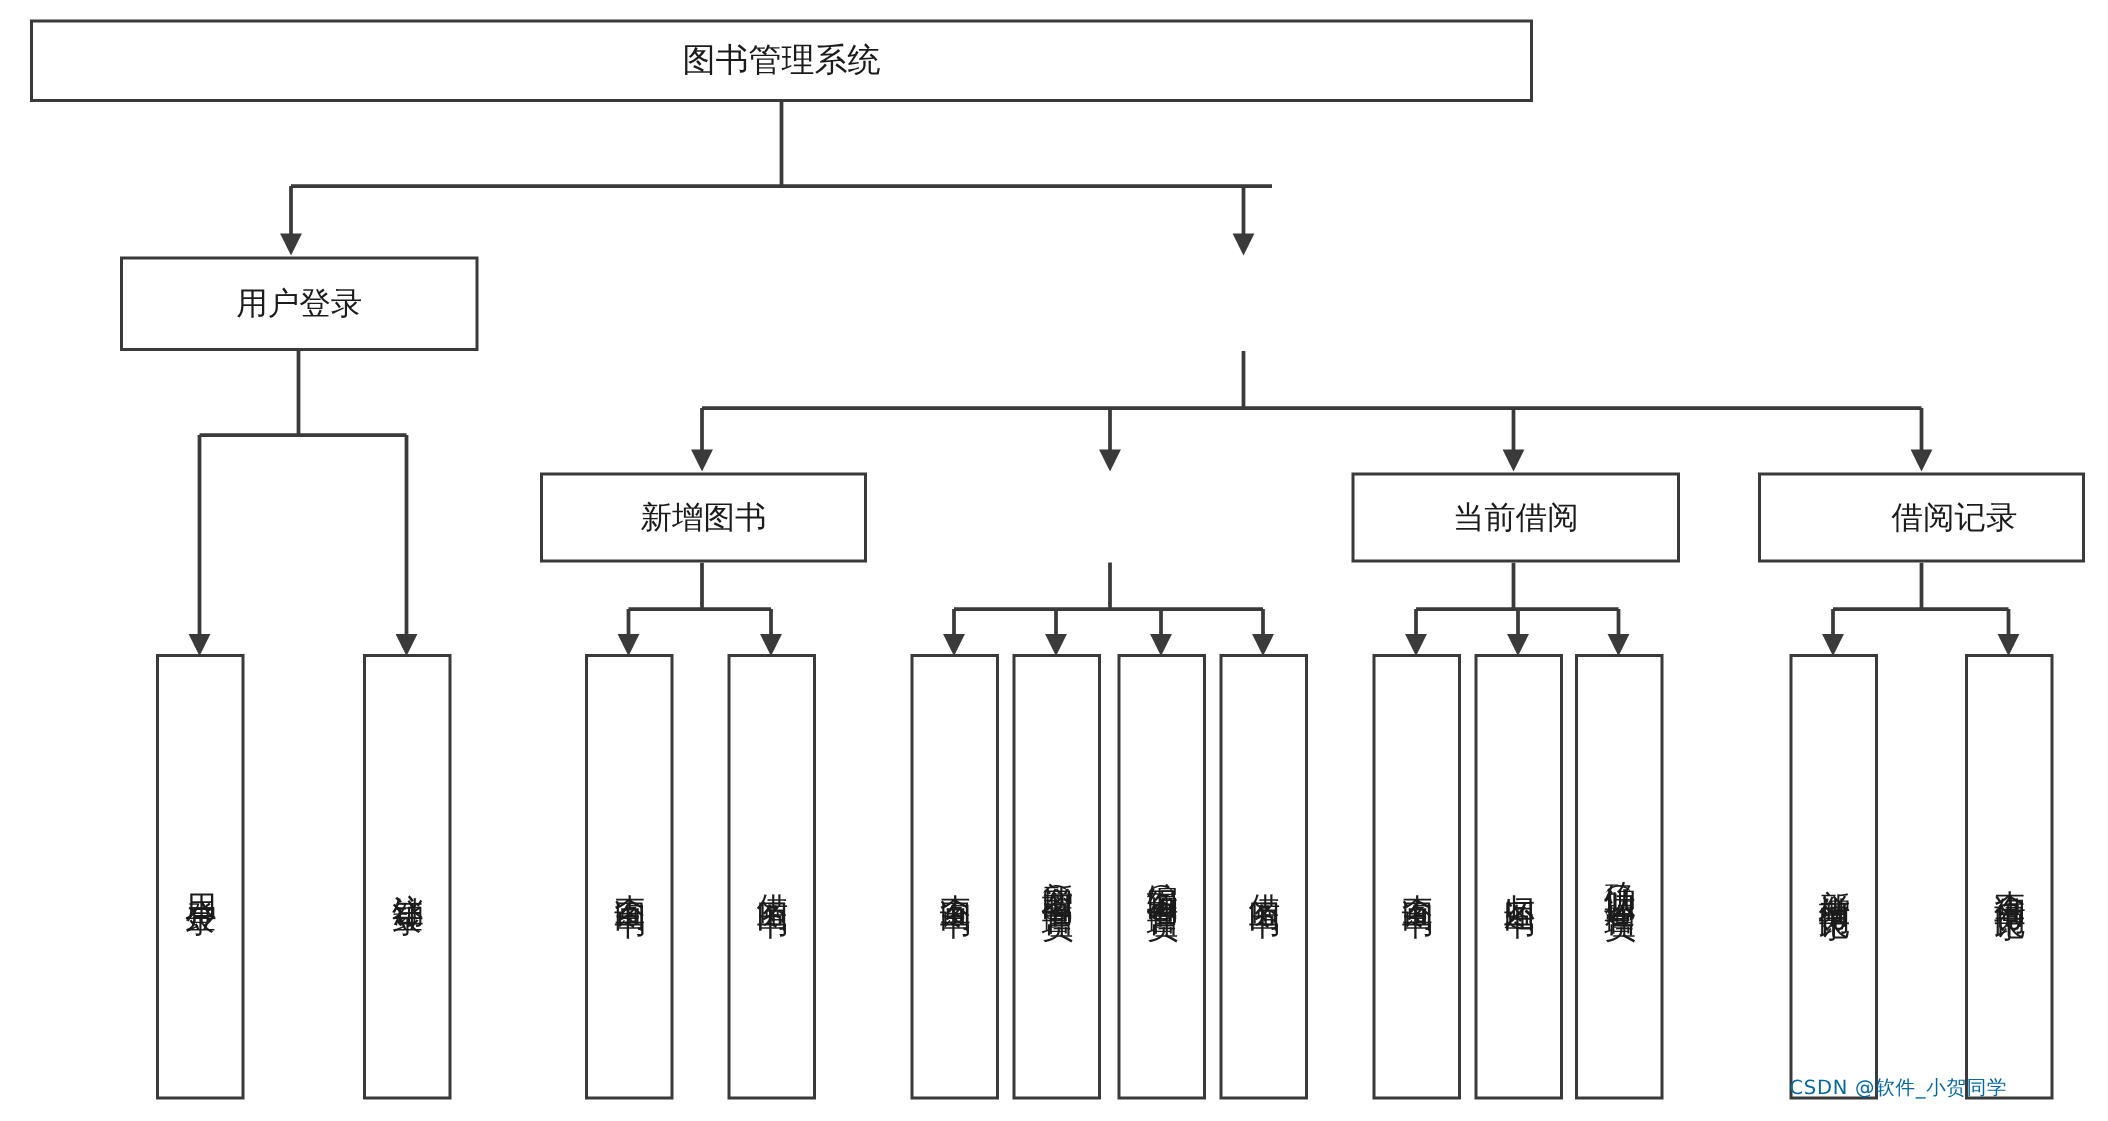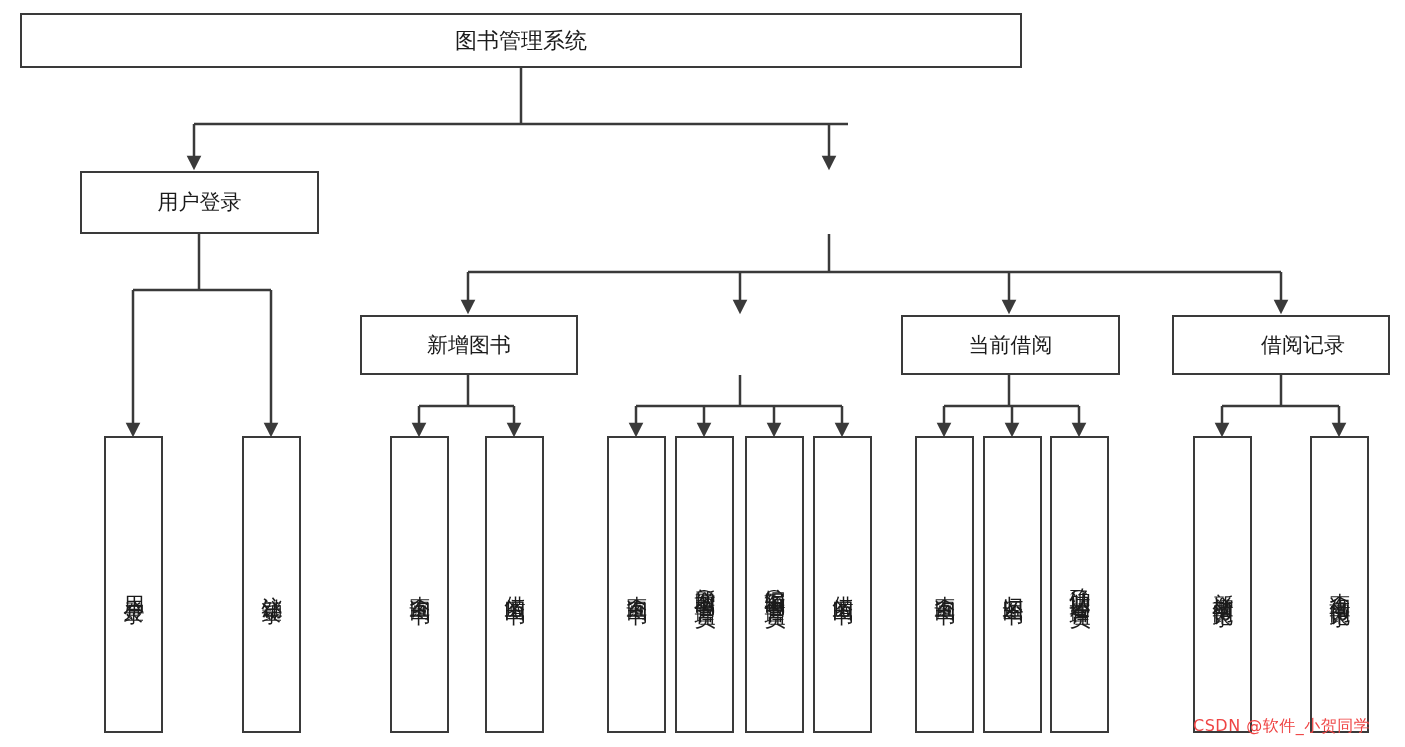--- a/index.html
+++ b/index.html
@@ -59,22 +59,22 @@
   .node.vert .node-label {
     writing-mode: vertical-rl;
     text-orientation: upright;
     font-size: 21px;
     letter-spacing: 3px;
     line-height: 1;
     max-height: 272px;
   }
   .watermark {
     position: absolute;
-    font-size: 16px;
-    color: #ef4444;
+    font-size: 13px;
+    color: #0369a1;
     white-space: nowrap;
     z-index: 3;
     letter-spacing: 0.5px;
   }
 </style>
 </head>
 <body>
 
 <div id="canvas">
 

